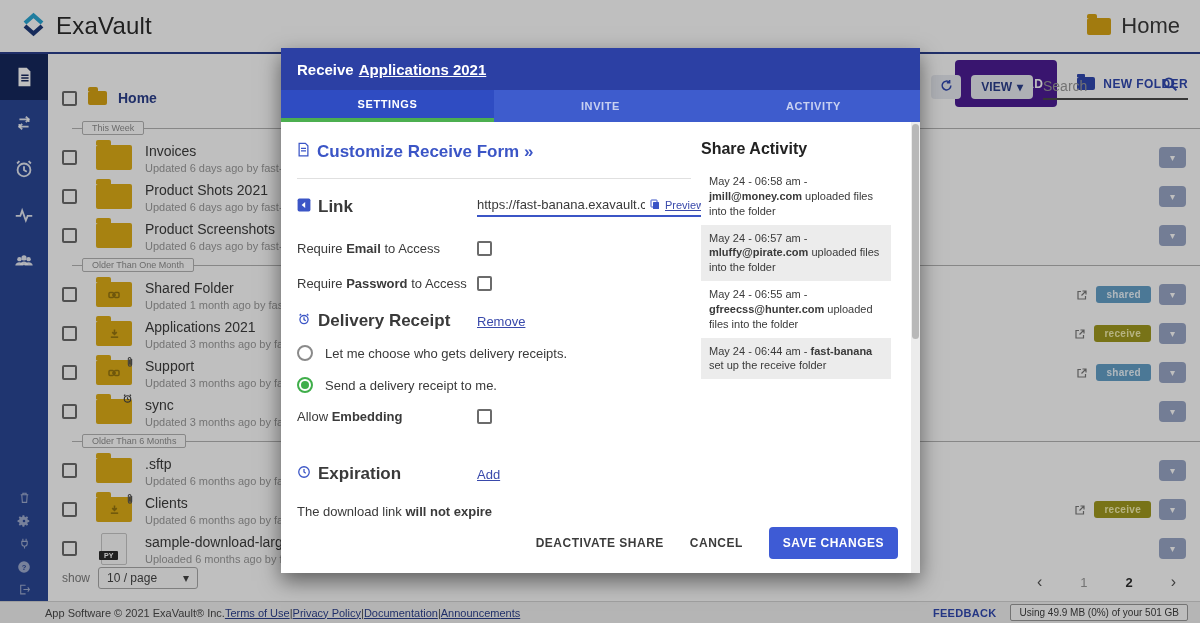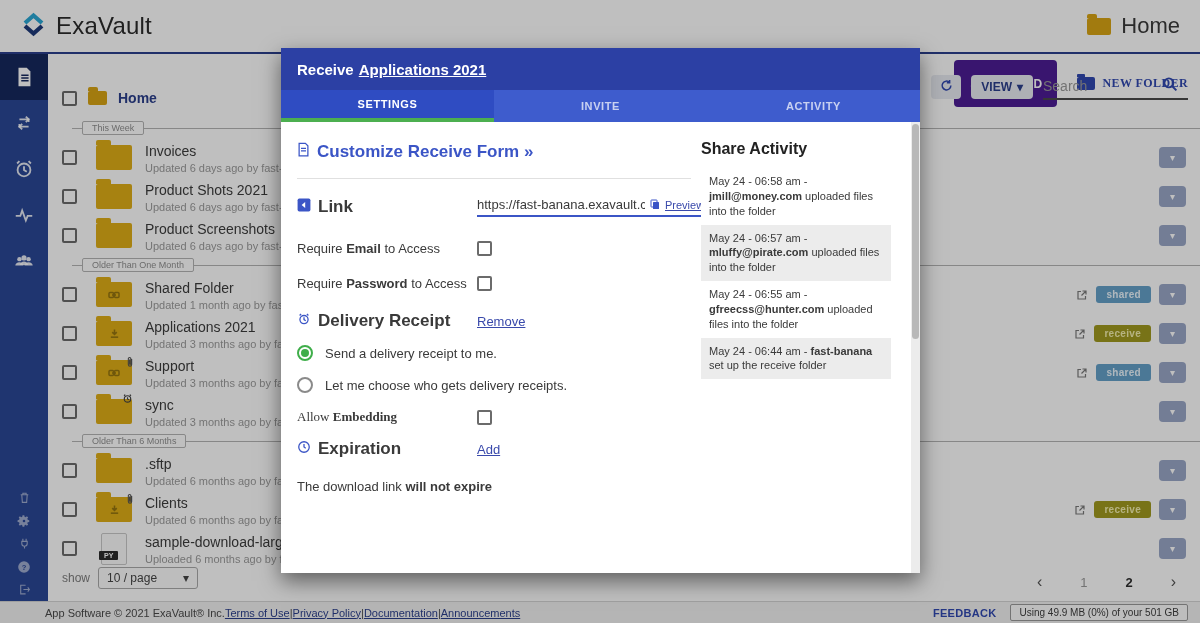--- a/index.html
+++ b/index.html
@@ -19,21 +19,21 @@
   .side-item { width:48px; height:46px; display:flex; align-items:center; justify-content:center; color:rgba(255,255,255,.88); cursor:pointer; }
   .side-item.active { background:#16295e; }
   .side-spacer { flex:1; }
   .side-item.small { height:23px; color:rgba(255,255,255,.55); }
   .side-item svg { display:block; }
 
   
   .content { position:absolute; top:54px; left:48px; right:0; bottom:22px; background:#fff; z-index:1; }
   .actions-row { position:absolute; top:6px; right:12px; display:flex; align-items:center; gap:20px; }
   .btn-upload { display:flex; align-items:center; gap:7px; background:#4c1d95; color:#fff; font-size:12px; font-weight:bold; letter-spacing:.4px; border:none; border-radius:4px; padding:15px 14px; cursor:pointer; }
-  .btn-newfolder { display:flex; align-items:center; gap:8px; background:none; border:none; color:#3149b0; font-size:12px; font-weight:bold; letter-spacing:.4px; cursor:pointer;font-family:Liberation Serif, serif; }
+  .btn-newfolder { display:flex; align-items:center; gap:8px; background:none; border:none; color:#3149b0; font-size:12px; font-weight:bold; letter-spacing:.4px; cursor:pointer; }
   .nf-folder { width:18px; height:13px; background:#3149b0; border-radius:2px; position:relative; }
   .nf-folder::before { content:""; position:absolute; top:-3px; left:0; width:8px; height:3px; background:#3149b0; border-radius:1px 1px 0 0; }
 
   .tools-row { position:absolute; top:20px; right:12px; display:flex; align-items:center; gap:10px; }
   .icon-btn { background:#e9ebf2; border:none; border-radius:4px; width:30px; height:24px; display:flex; align-items:center; justify-content:center; color:#3149b0; cursor:pointer; }
   .btn-view { background:#e9ebf2; border:none; border-radius:4px; height:24px; padding:0 10px; font-size:12px; font-weight:bold; color:#2b3f8c; display:flex; align-items:center; gap:5px; cursor:pointer; }
   .search-wrap { display:flex; align-items:center; border-bottom:2px solid #4a4a4a; width:145px; height:26px; }
   .search-wrap input { border:none; outline:none; width:118px; font-size:14px; color:#333; background:transparent; font-family:"Liberation Sans",sans-serif; }
   .search-wrap input::placeholder { color:#9a9a9a; }
 
@@ -538,29 +538,29 @@
           <span><svg width="14" height="14" viewBox="0 0 24 24" fill="none" stroke="#3b55c6" stroke-width="2.2">
                 <circle cx="12" cy="13" r="7"></circle>
                 <path d="M12 9v4l3 2"></path>
                 <path d="M4.5 6 7 3.5M19.5 6 17 3.5"></path>
               </svg></span>
           <span>Delivery Receipt</span>
         </span>
         <a class="m-link2">Remove</a>
       </div>
       <div class="radio-row">
+        <span class="radio"></span>
+        <span>Let me choose who gets delivery receipts.</span>
+      </div>
+      <div class="radio-row">
         <span class="radio sel"></span>
         <span>Send a delivery receipt to me.</span>
       </div>
-      <div class="radio-row">
-        <span class="radio"></span>
-        <span>Let me choose who gets delivery receipts.</span>
-      </div>
-
-      <div class="form-row" style="margin-top:6px; margin-bottom:14px;font-family:Liberation Serif, serif;">
+
+      <div class="form-row" style="margin-top:6px; margin-bottom:40px;">
         <span class="lbl-col"><span>Allow </span><span class="bold">Embedding</span></span>
         <span class="cb"></span>
       </div>
 
       <div class="form-row" style="margin-bottom:4px;">
         <span class="lbl-col sec-head" style="font-size:17px;">
           <span><svg width="14" height="14" viewBox="0 0 24 24" fill="none" stroke="#3b55c6" stroke-width="2.2">
                 <circle cx="12" cy="12" r="9"></circle>
                 <path d="M12 7v5l3 2"></path>
               </svg></span>
@@ -588,14 +588,19 @@
         <div class="sa-entry" style="background:#ececec;">
           <span>May 24 - 06:44 am - </span><span class="bold">fast-banana</span><span> set up the receive folder</span>
         </div>
       </div>
     </div>
 
     <div class="m-scrollbar">
         <div class="m-thumb"></div>
       </div>
 
+    <div class="m-actions">
+      <button class="txt-btn">DEACTIVATE SHARE</button>
+      <button class="txt-btn">CANCEL</button>
+      <button class="btn-save">SAVE CHANGES</button>
+    </div>
   </div>
 </div>
 
 </body></html>

